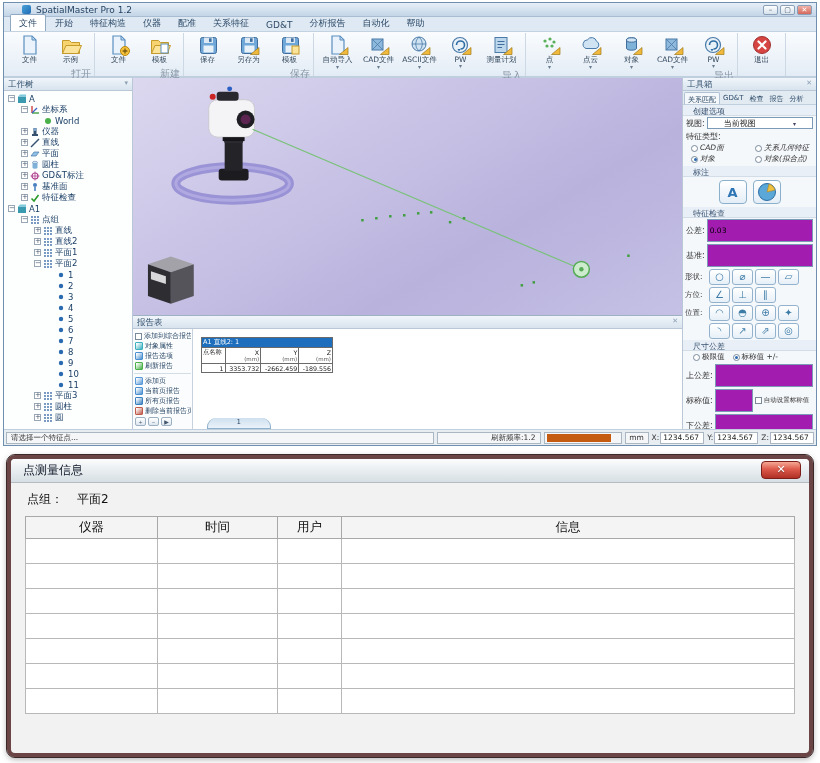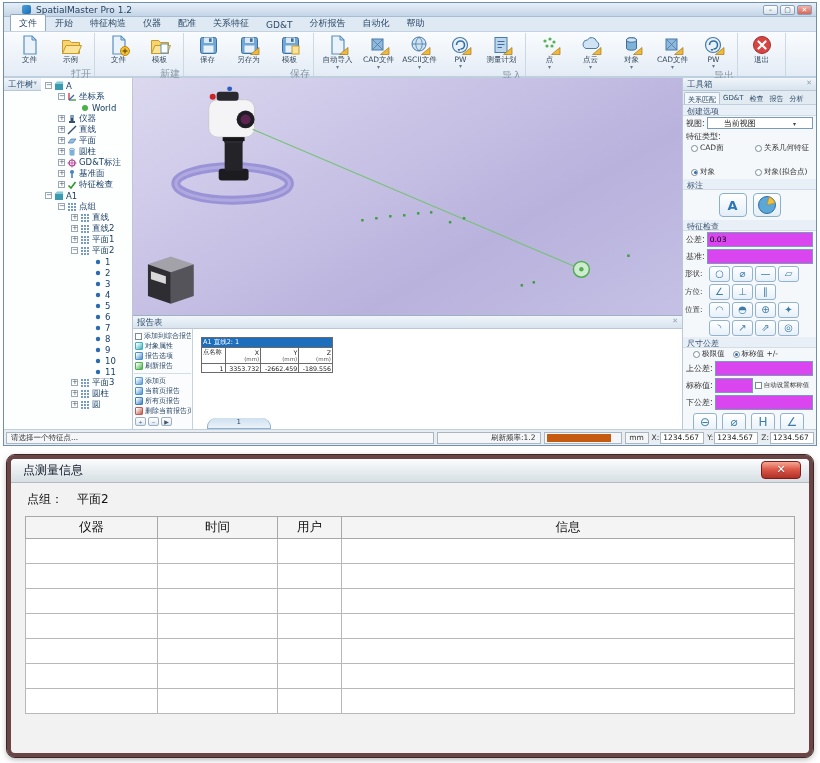--- a/index.html
+++ b/index.html
@@ -30,21 +30,21 @@
   .rcaret { font-size:6px; color:#6a7d90; line-height:4px; }
   .rglabel { font-size:10px; color:#8795a5; text-align:right; height:9px; }
 
   .mainrow { flex:1; display:flex; min-height:0; }
 
   
   .phead { height:13px; background:linear-gradient(#f0f5fa,#d8e3ee); border-bottom:1px solid #b9c7d6;
     font-size:8.5px; color:#33506e; padding:1px 4px; display:flex; justify-content:space-between; }
   .pclose { color:#8fa2b5; font-size:7px; }
 
-  .treepanel { width:129px; background:#fdfefe; border-right:1px solid #b9c7d6; display:flex; flex-direction:row; }
+  .treepanel { width:129px; background:#fdfefe; border-right:1px solid #b9c7d6; display:flex; flex-direction:column; }
   .treebody { flex:1; overflow:hidden; padding-top:2px; }
   .tnode { height:11px; display:flex; align-items:center; white-space:nowrap; }
   .texp { width:7px; height:7px; border:1px solid #9aa8b6; background:#fff; font-size:7px; line-height:5px;
     text-align:center; color:#44566a; margin-right:2px; flex:none; }
   .texp.spacer { border:none; background:transparent; }
   .ticon { width:10px; height:10px; margin-right:2px; flex:none; }
   .ticon svg { display:block; }
   .tlabel { font-size:8.5px; color:#1b3f66; }
 
   
@@ -74,35 +74,35 @@
     border:1px solid #8fb0cc; border-bottom:none; border-radius:0 0 9px 9px; transform:rotate(180deg);
     font-size:7px; color:#2c4a68; text-align:center; line-height:11px; }
   .pagetab span { display:inline-block; transform:rotate(180deg); }
 
   
   .toolbox { width:134px; background:#f5f8fb; border-left:1px solid #b9c7d6; display:flex; flex-direction:column; }
   .tbtabs { height:14px; display:flex; background:#e2eaf2; border-bottom:1px solid #c0cfde; padding:1px 1px 0; }
   .tbtab { font-size:7px; color:#2c4a68; padding:2px 3px 1px; white-space:nowrap; }
   .tbtab.active { background:#f5f8fb; border:1px solid #b0c2d4; border-bottom:none; border-radius:2px 2px 0 0; }
   .tbbody { flex:1; overflow:hidden; }
-  .sectitle { font-size:8px; color:#3a5472; background:#e9eff6; border-bottom:1px solid #d2dde8; padding:1px 4px; height:11px; }
+  .sectitle { font-size:8px; color:#3a5472; background:#e9eff6; border-bottom:1px solid #d2dde8; padding:1px 10px; height:11px; }
   .trow { display:flex; align-items:center; padding:1px 3px; }
   .tlbl { font-size:8px; color:#333; margin-right:2px; white-space:nowrap; }
   .select { flex:1; height:12px; border:1px solid #7a9ab8; background:#fff; display:flex; align-items:center;
     justify-content:space-between; padding:0 16px; font-size:8px; color:#222; }
   .select .caret { font-size:6px; color:#446; }
-  .radios2 { display:grid; grid-template-columns:52% 48%; row-gap:14px; padding:0 2px 2px 8px; }
+  .radios2 { display:grid; grid-template-columns:52% 48%; row-gap:1px; padding:0 2px 2px 8px;font-style:italic; }
   .radio { display:flex; align-items:center; font-size:7.5px; color:#333; white-space:nowrap; }
   .rdot { width:7px; height:7px; border:1px solid #7a8a9a; border-radius:50%; background:#fff; margin-right:2px; flex:none; position:relative; }
   .rdot.on::after { content:""; position:absolute; left:1.5px; top:1.5px; width:3px; height:3px; border-radius:50%; background:#2a6ab0; }
   .annbtns { display:flex; gap:6px; justify-content:center; padding:3px 0; }
   .abtn { width:28px; height:24px; border:1px solid #8ab0cc; border-radius:4px; background:linear-gradient(#ffffff,#e4eef7);
     display:flex; align-items:center; justify-content:center; }
   .aA { font-size:13px; font-weight:bold; color:#2e75b6; }
-  .fin { flex:1; height:15px; border:1px solid #7a9ab8; background:#d946ef; font-size:7.5px; padding:0 2px;
+  .fin { flex:1; height:23px; border:1px solid #7a9ab8; background:#a21caf; font-size:7.5px; padding:0 2px;
     font-family:"DejaVu Sans","Liberation Sans",sans-serif; min-width:0; }
   .symrow { display:flex; align-items:center; padding:1px 2px; }
   .symlbl { width:24px; font-size:7.5px; color:#333; flex:none; }
   .symbtn { width:21px; height:16px; border:1px solid #93b2cd; border-radius:3px; background:linear-gradient(#ffffff,#e7f0f8);
     color:#3e7ca8; font-size:10px; line-height:14px; text-align:center; margin-right:2px; }
   .dimradios { display:flex; gap:8px; padding:1px 2px 1px 10px; }
   .cbx { width:7px; height:7px; border:1px solid #7a8a9a; background:#fff; flex:none; margin-right:2px;
     font-size:7px; line-height:6px; text-align:center; color:#2a6ab0; }
   .cbl { font-size:6.5px; color:#333; white-space:nowrap; }
   .dimsyms { display:flex; justify-content:center; gap:3px; padding:2px 0; }

